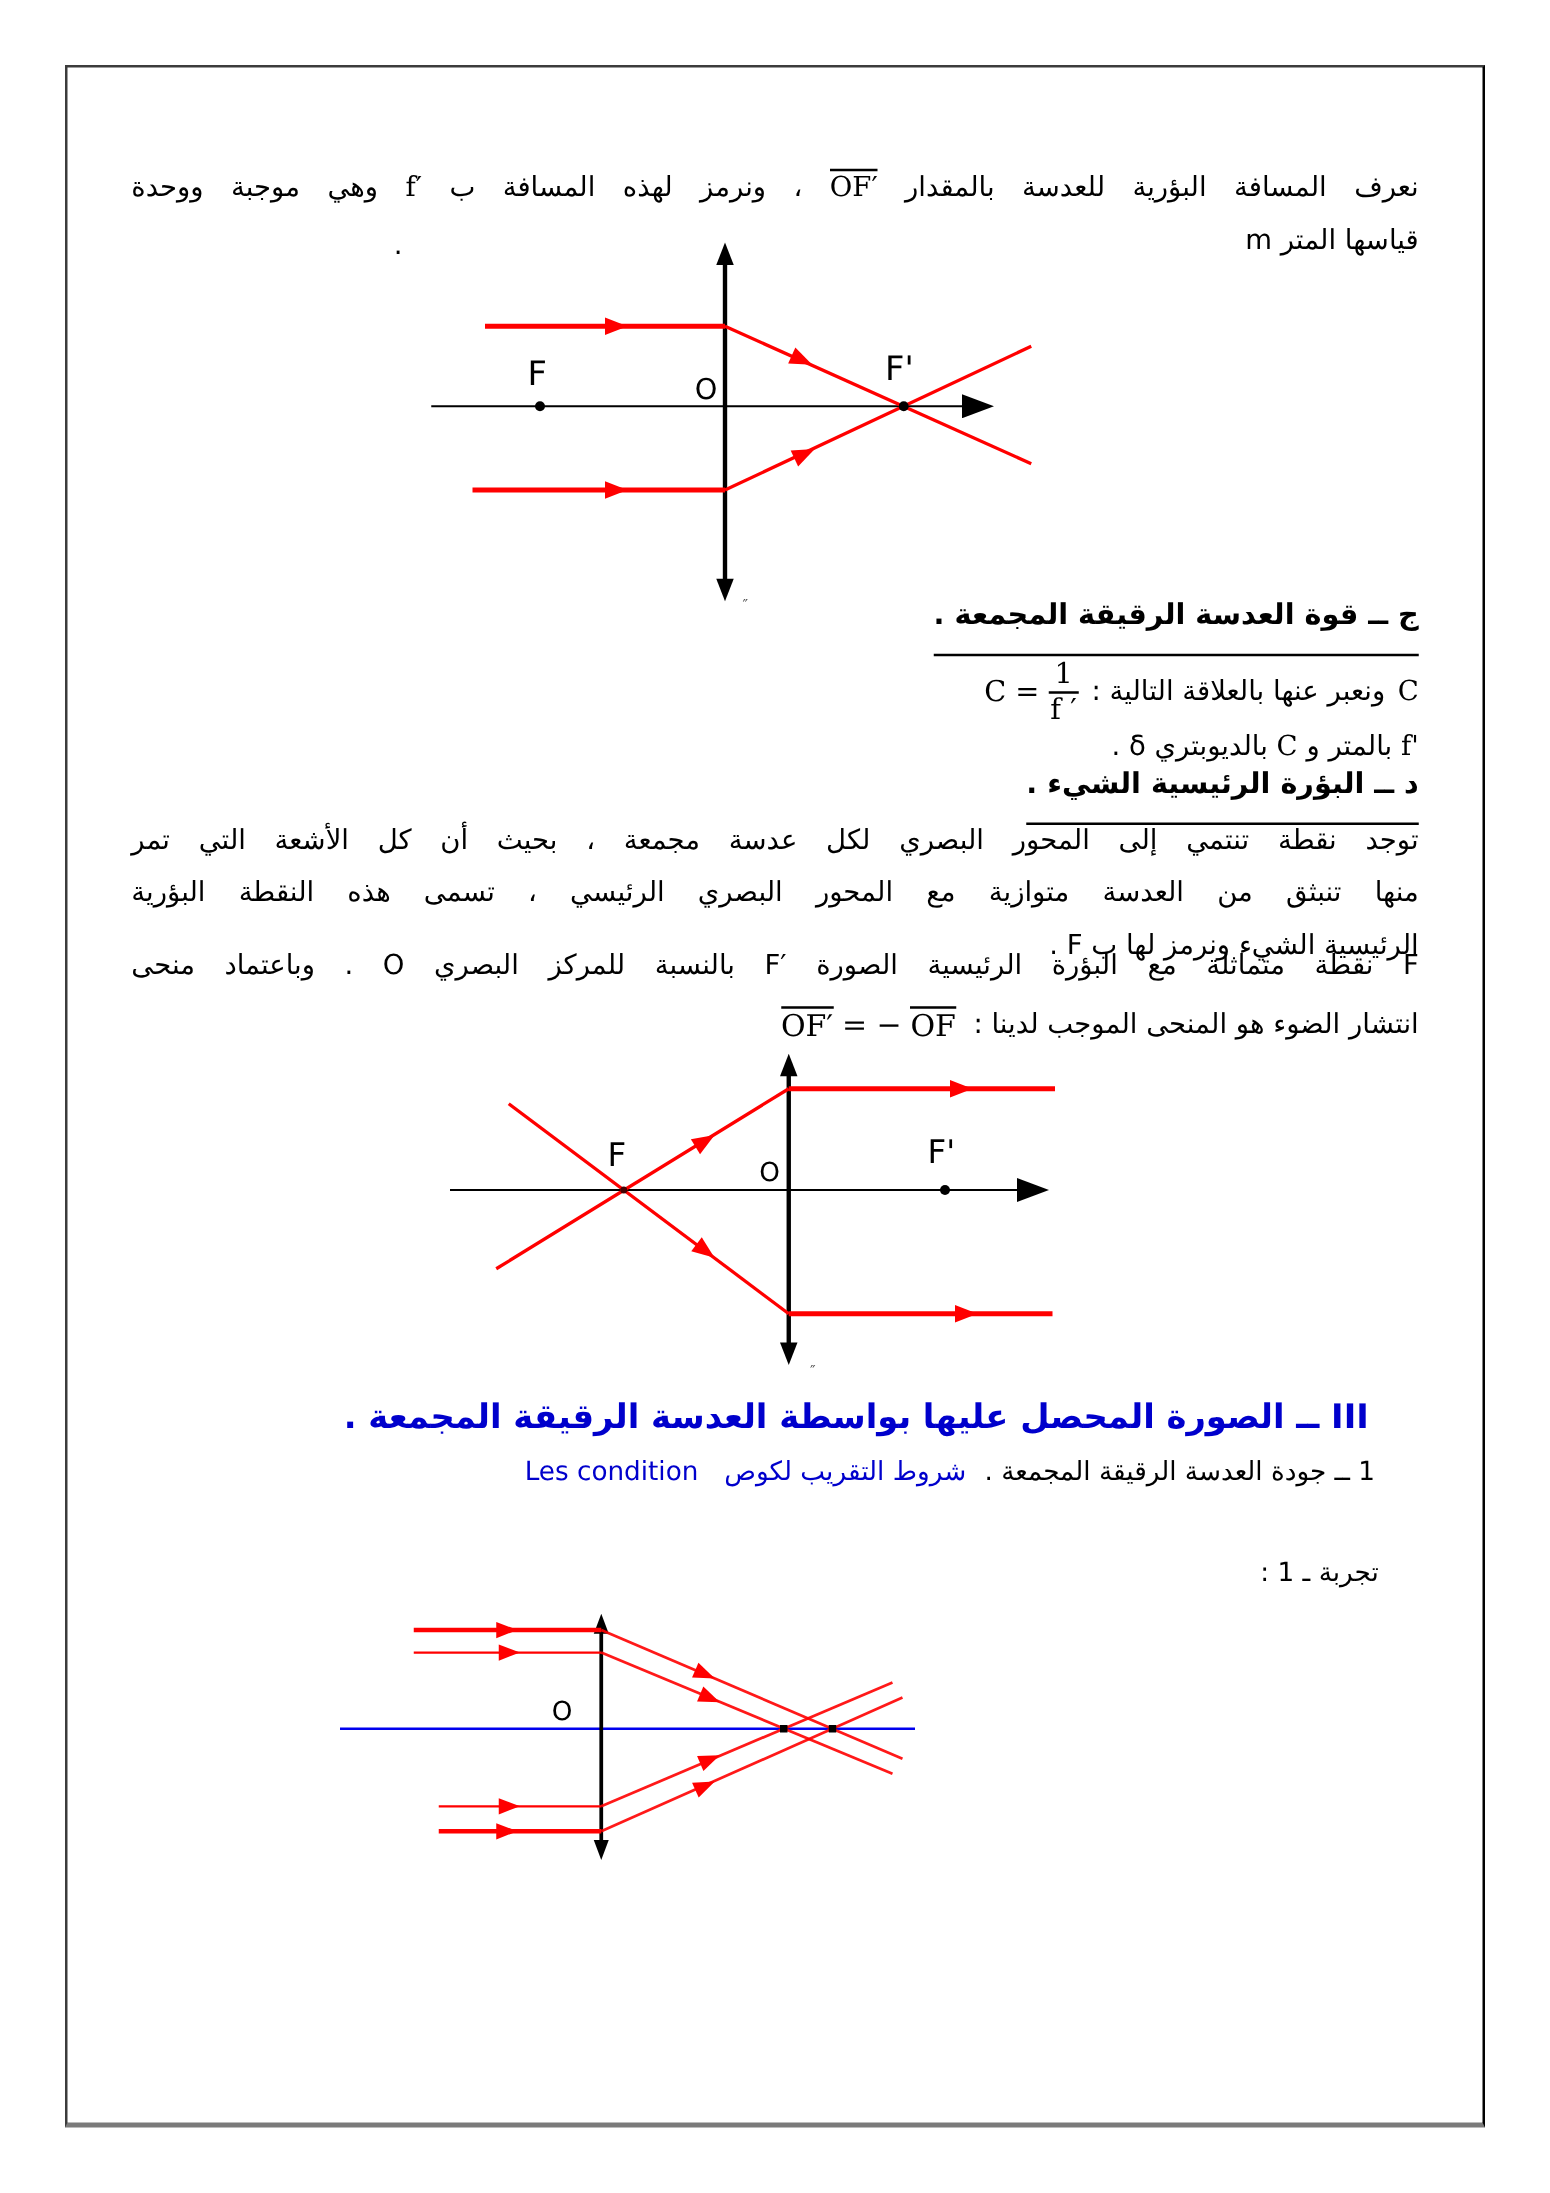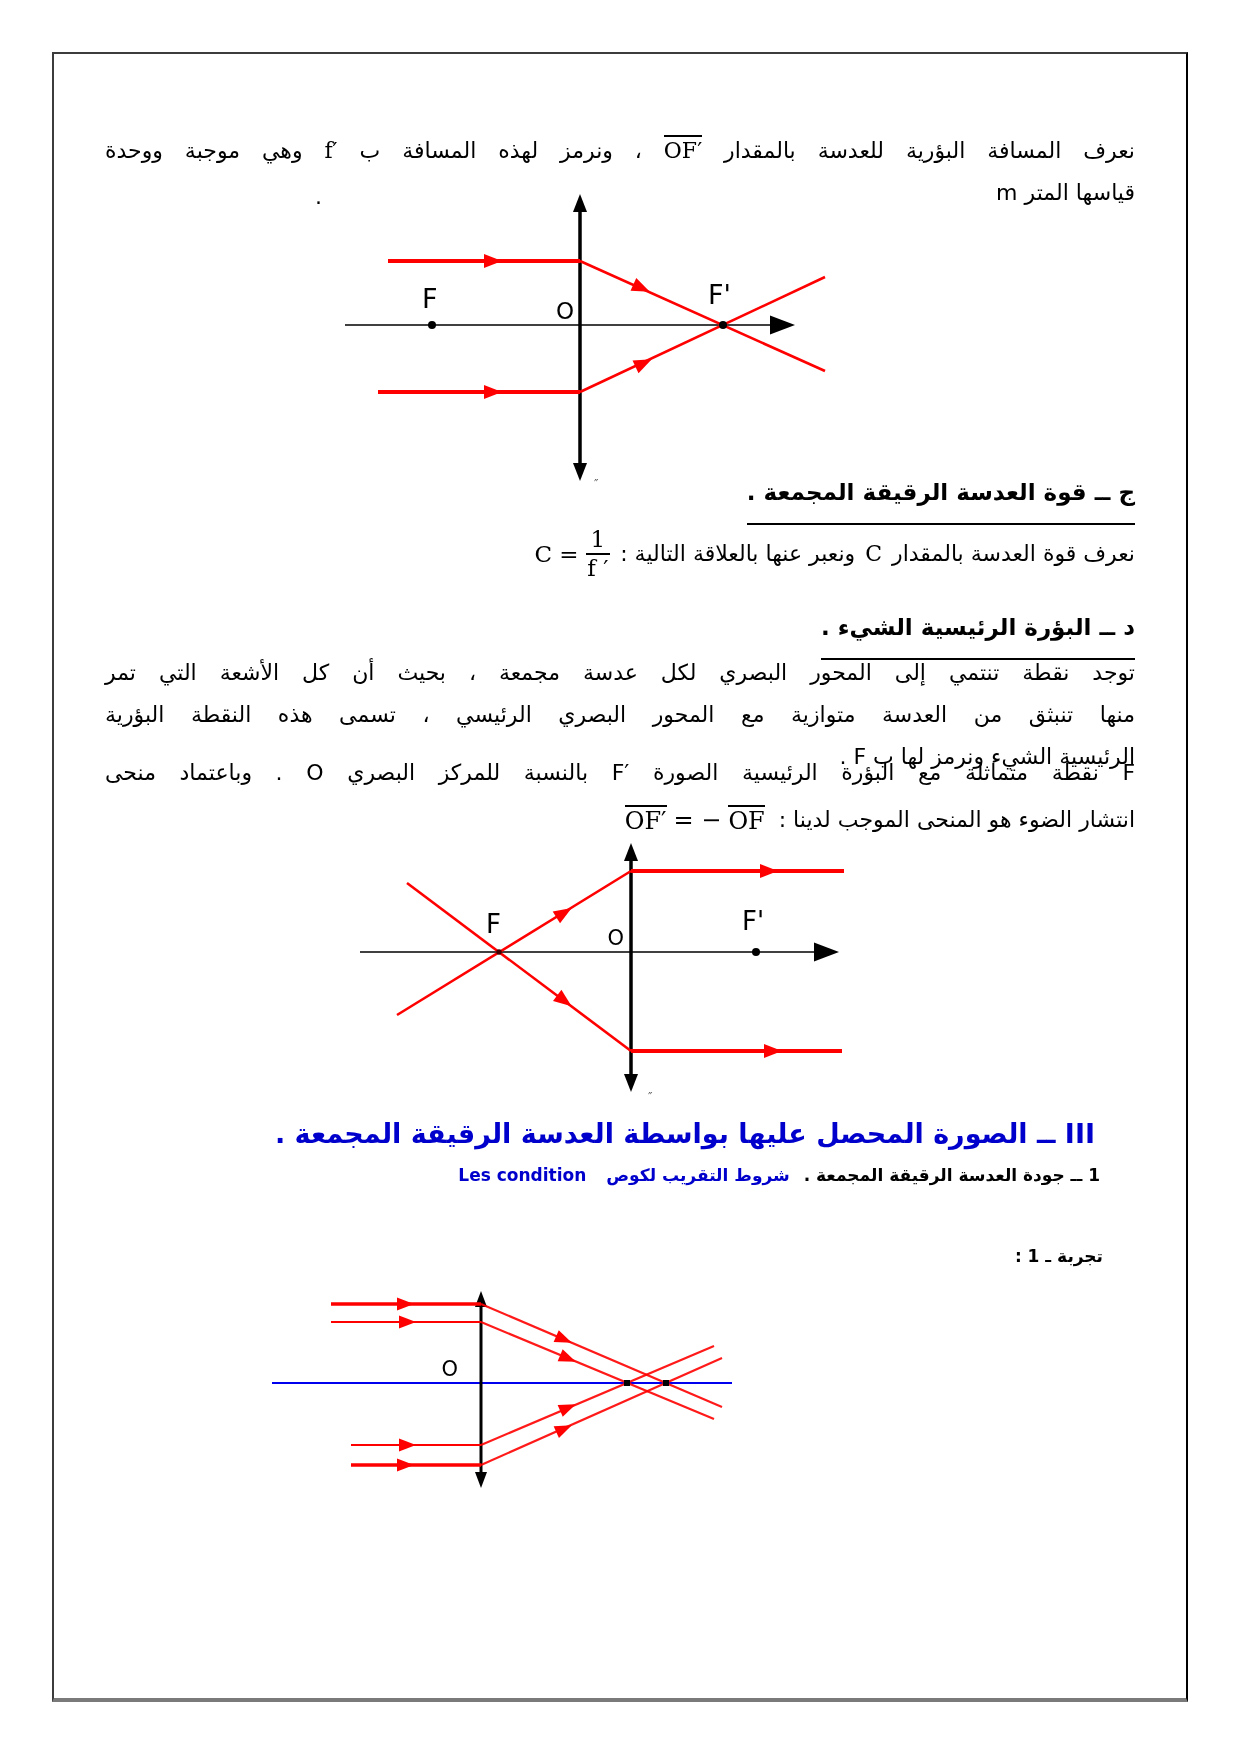--- a/index.html
+++ b/index.html
@@ -10,21 +10,21 @@
          border-right:2px solid #000;border-bottom:4px solid #7a7a7a;}
   .abs{position:absolute;}
   .rtl{direction:rtl;unicode-bidi:embed;}
   .body-text{font-size:22px;line-height:42px;}
   .just{text-align:justify;text-align-last:justify;}
   .tr{text-align:right;}
   .heading{font-weight:bold;font-size:23px;}
   .ul{border-bottom:2.5px solid #000;padding-bottom:18px;}
   .blue{color:#0000CC;}
   .h3{font-size:27px;font-weight:bold;}
-  .h4{font-size:17px;font-weight:bold;}
+  .h4{font-size:21px;font-weight:normal;}
   .math{direction:ltr;unicode-bidi:embed;display:inline-flex;align-items:center;gap:7px;
         font-family:"DejaVu Serif",serif;font-weight:normal;font-size:23px;}
   .frac{display:inline-flex;flex-direction:column;align-items:center;line-height:1.1;
         vertical-align:middle;}
   .frac .num{border-bottom:2px solid #000;padding:0 5px 1px;}
   .frac .den{padding-top:1px;}
   .ovl{display:inline-block;border-top:2px solid #000;padding-top:1px;line-height:1.15;}
   .ltr{direction:ltr;unicode-bidi:embed;}
   svg text{font-family:"DejaVu Sans",sans-serif;}
 </style>
@@ -84,32 +84,39 @@
     <circle cx="393" cy="133" r="4" fill="#000"></circle>
     <text x="378" y="112" font-size="27">F'</text>
     <text x="264" y="296" font-size="12" fill="#555">″</text>
   </svg>
 
   <div class="abs rtl heading" style="top:479px;right:105px;">
     <span class="ul">ج ــ قوة العدسة الرقيقة المجمعة .</span>
   </div>
 
   <div class="abs rtl body-text tr" style="top:515px;right:105px;width:1030px;height:78px;display:flex;align-items:center;justify-content:flex-start;gap:10px;">
-    <span>نعرف قوة العدسة بالمقدار</span>
     <span class="ltr" style="font-family:'DejaVu Serif',serif;">C</span>
     <span>ونعبر عنها بالعلاقة التالية :</span>
     <span class="math">
       <span>C =</span>
       <span class="frac">
         <span class="num">1</span>
         <span class="den">f ′</span>
       </span>
     </span>
   </div>
 
+  <div class="abs rtl body-text tr" style="top:577px;right:105px;width:1030px;">
+    <span class="ltr" style="font-family:'DejaVu Serif',serif;">f'</span>
+    <span>بالمتر و</span>
+    <span class="ltr" style="font-family:'DejaVu Serif',serif;">C</span>
+    <span>بالديوبتري</span>
+    <span class="ltr">δ</span>
+    <span>.</span>
+  </div>
 
   <div class="abs rtl heading" style="top:614px;right:105px;">
     <span class="ul">د ــ البؤرة الرئيسية الشيء .</span>
   </div>
 
   <div class="abs rtl body-text" style="top:652px;left:105px;width:1030px;">
     <div class="just">توجد نقطة تنتمي إلى المحور البصري لكل عدسة مجمعة ، بحيث أن كل الأشعة التي تمر</div>
     <div class="just">منها تنبثق من العدسة متوازية مع المحور البصري الرئيسي ، تسمى هذه النقطة البؤرية</div>
     <div class="tr">الرئيسية الشيء ونرمز لها ب F .</div>
   </div>

